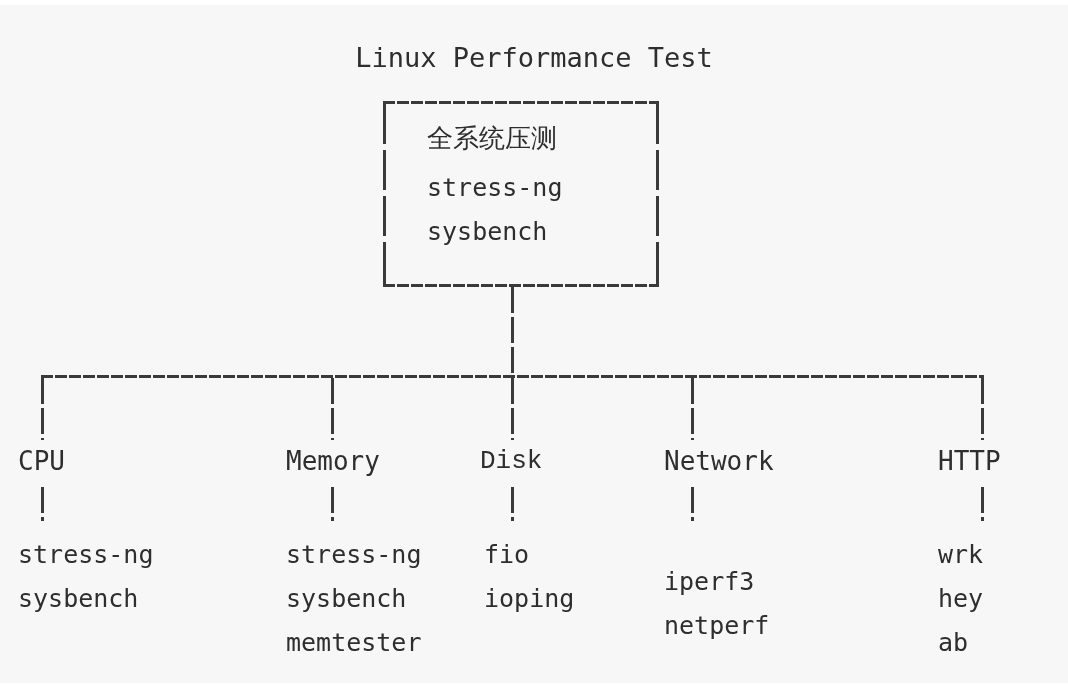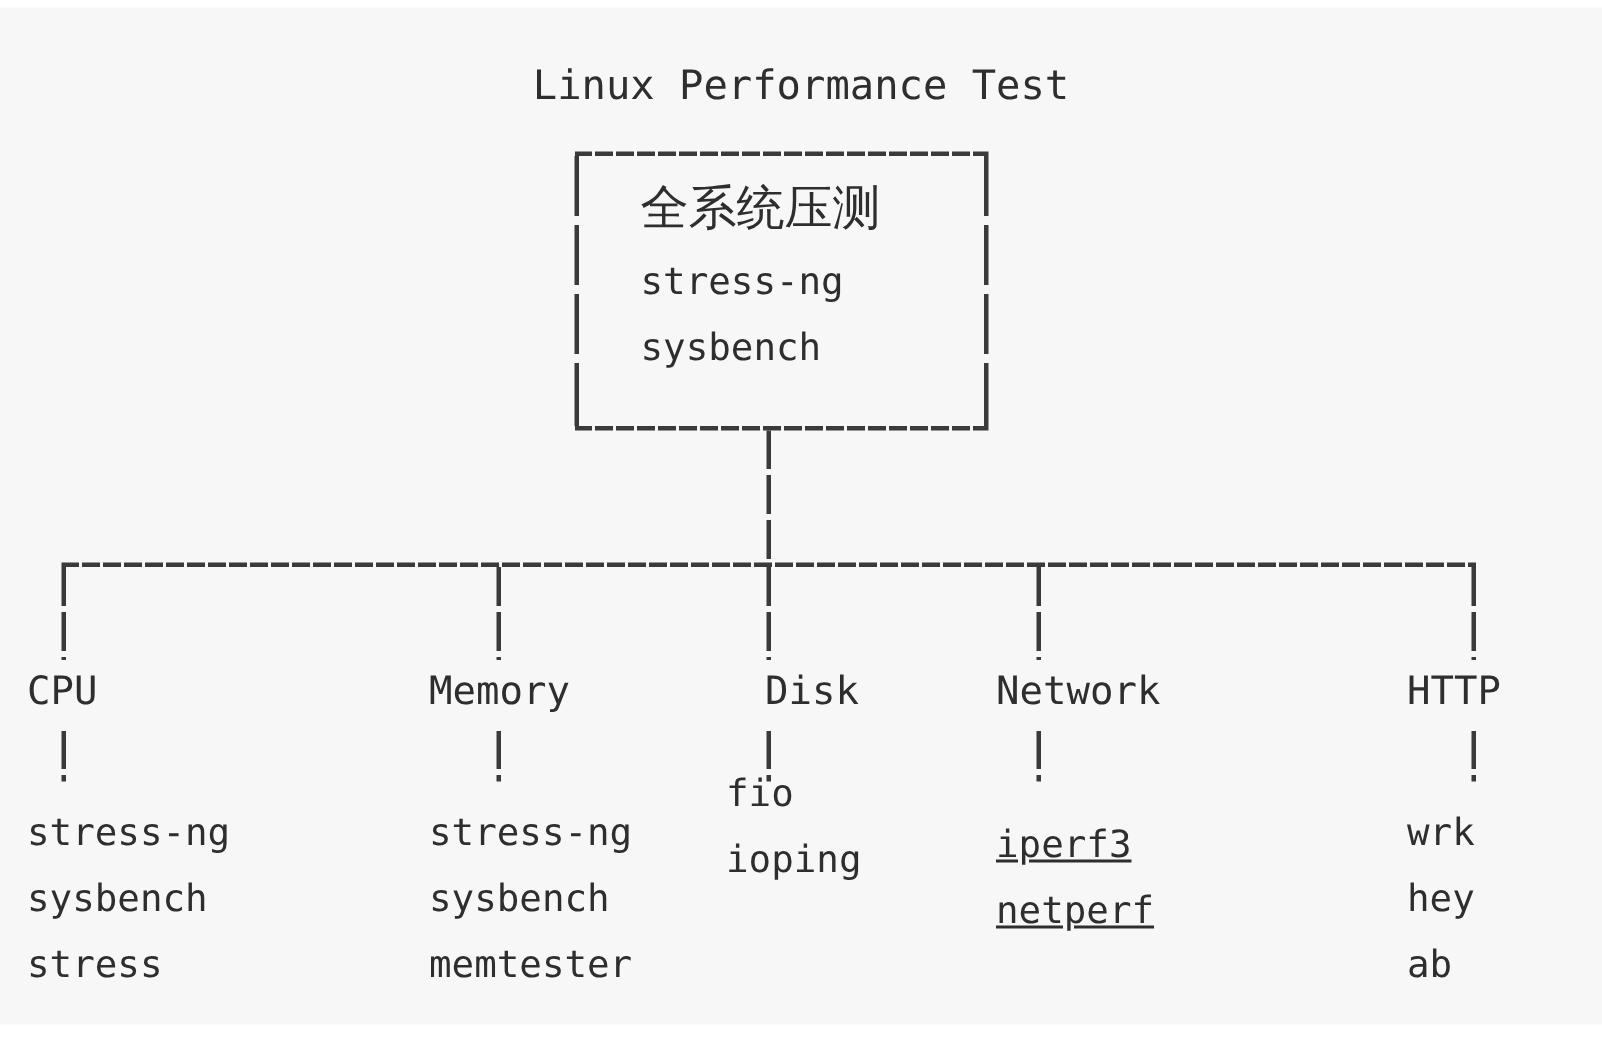--- a/index.html
+++ b/index.html
@@ -78,21 +78,21 @@
 
   
   .root-row {
     position: absolute;
     left: 44px;
     color: #2e2e2e;
     white-space: pre;
   }
   #root-row-0 {
     top: 20px;
-    font-size: 32px;
+    font-size: 26px;
     line-height: 34px;
     font-family: "DejaVu Sans", "Liberation Sans", sans-serif;
   }
   #root-row-1 {
     top: 72px;
     font-size: 25px;
     line-height: 30px;
   }
   #root-row-2 {
     top: 116px;
@@ -178,33 +178,33 @@
     </div>
 
     <div id="trunk"></div>
 
     <div id="bus" class="ascii-h"></div>
 
     <div id="columns-host">
         <div class="drop" style="left: 41px; top: 373px; height: 62px;"></div>
         <div class="col-label mono" style="left: 18px; top: 440px; position: absolute;">CPU</div>
         <div class="drop" style="left: 41px; top: 482px; height: 34px;"></div>
-        <div class="col-items mono" style="left: 18px; top: 528px; position: absolute;"><div>stress-ng</div><div>sysbench</div><div>stress</div></div>
+        <div class="col-items mono" style="left: 18px; top: 528px; position: absolute;"><div>stress-ng</div><div>sysbench</div></div>
         <div class="drop" style="left: 331px; top: 373px; height: 62px;"></div>
         <div class="col-label mono" style="left: 286px; top: 440px; position: absolute;">Memory</div>
         <div class="drop" style="left: 331px; top: 482px; height: 34px;"></div>
         <div class="col-items mono" style="left: 286px; top: 528px; position: absolute;"><div>stress-ng</div><div>sysbench</div><div>memtester</div></div>
         <div class="drop" style="left: 511px; top: 373px; height: 62px;"></div>
-        <div class="col-label mono" style="left: 510px; top: 440px; position: absolute;">Disk</div>
+        <div class="col-label mono" style="left: 480px; top: 440px; position: absolute; font-family: Liberation Mono, monospace;">Disk</div>
         <div class="drop" style="left: 511px; top: 482px; height: 34px;"></div>
-        <div class="col-items mono" style="left: 484px; top: 502px; position: absolute;"><div>fio</div><div>ioping</div></div>
+        <div class="col-items mono" style="left: 484px; top: 528px; position: absolute;"><div>fio</div><div>ioping</div></div>
         <div class="drop" style="left: 691px; top: 373px; height: 62px;"></div>
         <div class="col-label mono" style="left: 664px; top: 440px; position: absolute;">Network</div>
         <div class="drop" style="left: 691px; top: 482px; height: 34px;"></div>
-        <div class="col-items mono" style="left: 664px; top: 536px; position: absolute; text-decoration: underline;"><div>iperf3</div><div>netperf</div></div>
+        <div class="col-items mono" style="left: 664px; top: 555px; position: absolute;"><div>iperf3</div><div>netperf</div></div>
         <div class="drop" style="left: 981px; top: 373px; height: 62px;"></div>
         <div class="col-label mono" style="left: 938px; top: 440px; position: absolute;">HTTP</div>
         <div class="drop" style="left: 981px; top: 482px; height: 34px;"></div>
         <div class="col-items mono" style="left: 938px; top: 528px; position: absolute;"><div>wrk</div><div>hey</div><div>ab</div></div>
       </div>
 
   </div>
 </div>
 
 </body></html>

